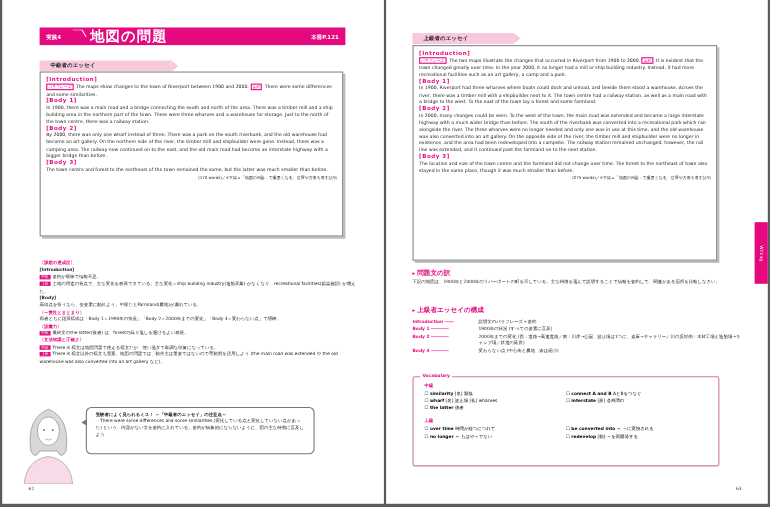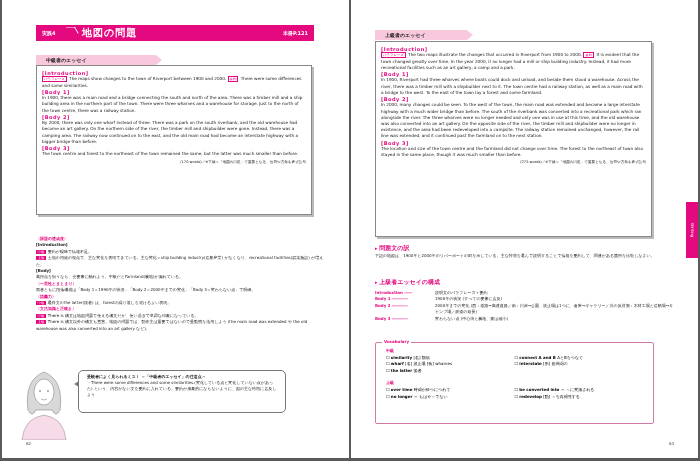--- a/index.html
+++ b/index.html
@@ -4,21 +4,21 @@
 <style>
 *{box-sizing:border-box;margin:0;padding:0}
 body{width:700px;height:461px;background:#5a5a5a;font-family:"DejaVu Sans",sans-serif;overflow:hidden;position:relative}
 .page{position:absolute;top:0;height:458px;background:#fff}
 .page.left{left:2px;width:347px}
 .page.right{left:351px;width:347px}
 .header-bar{position:absolute;left:34px;top:25px;width:278px;height:16px;background:#e4097f;color:#fff;font-size:5px;font-weight:bold;display:flex;align-items:center}
 .header-bar .num{padding-left:6px;width:30px}
 .header-bar .chev{width:8px;height:16px;position:relative}
 .header-bar .chev:before{content:"";position:absolute;left:0;top:2px;width:8px;height:12px;border-right:1.5px solid #fff;border-top:1.5px solid #fff;transform:skewX(30deg) scaleY(0.5);transform-origin:top}
-.header-bar .title{padding-left:8px;font-size:10px;letter-spacing:1px;flex:1}
+.header-bar .title{padding-left:8px;font-size:13px;letter-spacing:1px;flex:1}
 .header-bar .ref{padding-right:6px;font-size:5px}
 .tag{position:absolute;height:10px;background:#f8c8dd;font-size:5px;font-weight:bold;color:#222;padding-left:10px;line-height:10px}
 .tag:after{content:"";position:absolute;right:-6px;top:0;border-left:6px solid #f8c8dd;border-top:5px solid transparent;border-bottom:5px solid transparent}
 .essay{position:absolute;border:1px solid #888;box-shadow:2px 2px 0 #bbb;background:#fff;padding:4px 5px;font-size:4.2px;line-height:6.2px;color:#222}
 .essay .sec{color:#e4097f;font-weight:bold;font-size:5px;line-height:6.4px;letter-spacing:.5px}
 .chip{display:inline-block;border:.6px solid #e4097f;color:#e4097f;font-size:3.4px;line-height:4px;padding:0 1px;margin-right:1px}
 .essay .foot{text-align:right;font-size:3.6px;margin-top:1px}
 .notes{position:absolute;left:34px;top:236px;width:290px;font-size:4px;line-height:6.4px;color:#222}
 .notes .h{color:#e4097f;font-weight:bold}
 .notes .sub{font-weight:bold}

